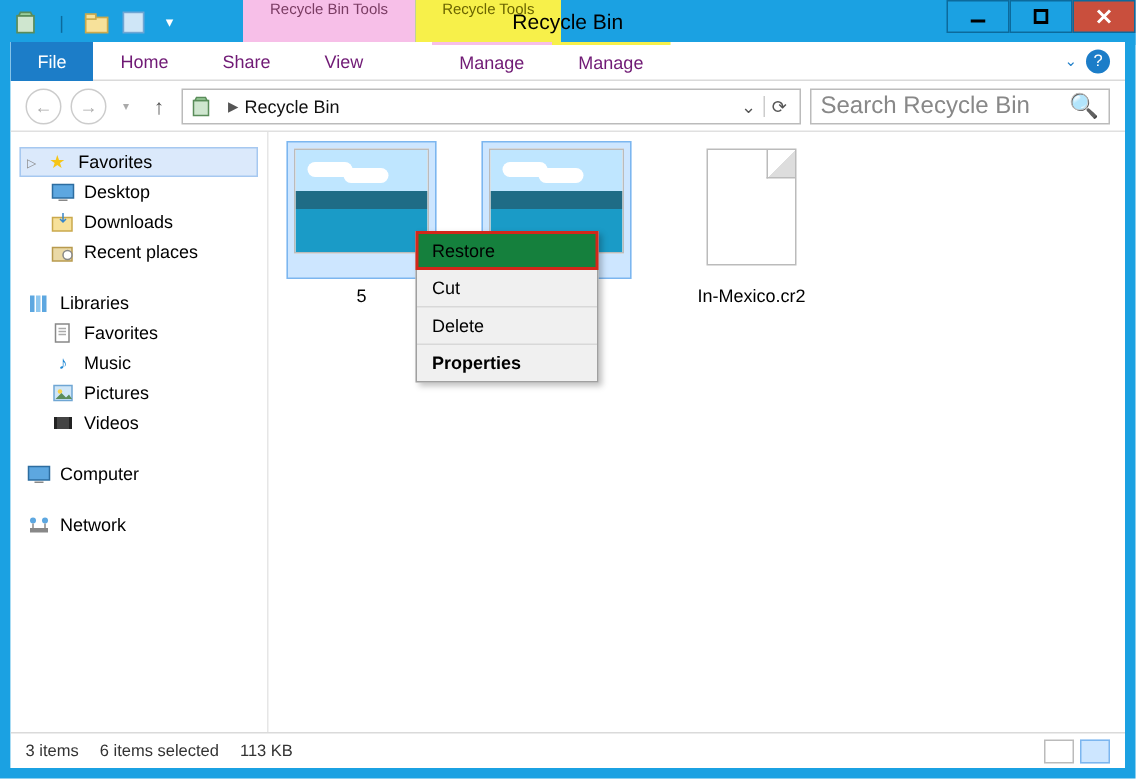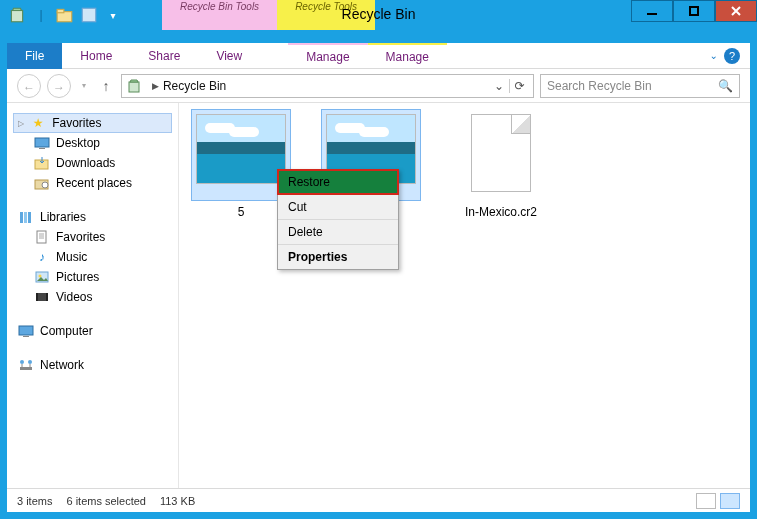--- a/index.html
+++ b/index.html
@@ -5,21 +5,21 @@
   * { box-sizing: border-box; margin: 0; padding: 0; font-family: "Segoe UI", Tahoma, sans-serif; }
   body { width: 757px; height: 519px; background: #1ba1e2; overflow: hidden; position: relative; }
   .window { position: absolute; inset: 0; display: flex; flex-direction: column; }
 
   
   .titlebar { height: 30px; background: #1ba1e2; display: flex; align-items: center; position: relative; }
   .titlebar .ql { display: flex; gap: 6px; padding-left: 8px; align-items: center; }
   .titlebar .ql .qicon { width: 18px; height: 18px; display: inline-flex; align-items: center; justify-content: center; font-size: 12px; }
   .titlebar .ql .sep { color: #0c6a9c; }
   .titlebar .tools { display: flex; margin-left: 40px; height: 100%; }
-  .tooltab { height: 100%; display: flex; flex-direction: column; align-items: center; justify-content: flex-start; padding: 0 18px; font-style: italic; }
+  .tooltab { height: 100%; display: flex; flex-direction: column; align-items: center; justify-content: flex-start; padding: 0 18px; }
   .tooltab .tlabel { font-size: 10px; line-height: 12px; margin-top: 1px; }
   .tooltab.pink { background: #f7bfe8; color: #7a3c63; }
   .tooltab.yellow { background: #f7f04a; color: #6b6400; }
   .titlebar .title { position: absolute; left: 50%; transform: translateX(-50%); font-size: 14px; color: #000; width: 200px; text-align: center; top: 6px; }
   .winbtns { position: absolute; right: 0; top: 0; display: flex; }
   .winbtn { width: 42px; height: 22px; display: flex; align-items: center; justify-content: center; border: 1px solid #0c6a9c; background: #1ba1e2; }
   .winbtn.close { background: #c94f3d; color: #fff; }
   .winbtn svg { width: 10px; height: 10px; }
 
   
@@ -34,21 +34,21 @@
   .navbtn { width: 24px; height: 24px; border: 1px solid #ccc; border-radius: 50%; display: flex; align-items: center; justify-content: center; color: #aaa; font-size: 12px; }
   .navbtn.small { border: none; width: 14px; font-size: 8px; }
   .uparrow { font-size: 14px; color: #555; width: 18px; text-align: center; }
   .addressbar { flex: 1; height: 24px; border: 1px solid #bbb; display: flex; align-items: center; padding: 0 4px; background: #fff; }
   .addressbar .loc-icon { width: 16px; height: 16px; margin-right: 6px; }
   .addressbar .crumb { font-size: 12px; color: #111; }
   .addressbar .chev { margin: 0 4px; color: #555; font-size: 9px; }
   .addressbar .spacer { flex: 1; }
   .addressbar .ddbtn, .addressbar .refresh { width: 20px; text-align: center; color: #555; font-size: 12px; }
   .addressbar .refresh { border-left: 1px solid #ccc; }
-  .searchbox { width: 200px; height: 24px; border: 1px solid #bbb; display: flex; align-items: center; padding: 0 6px; color: #888; font-size: 12px; }
+  .searchbox { width: 200px; height: 24px; border: 1px solid #bbb; display: flex; align-items: center; padding: 0 6px; color: #888; font-size: 16px; }
   .searchbox .mag { margin-left: auto; color: #555; }
 
   
   .body { flex: 1; display: flex; background: #fff; overflow: hidden; }
   .navpane { width: 172px; border-right: 1px solid #e6e6e6; padding: 10px 6px; font-size: 12px; }
   .navgroup { margin-bottom: 14px; }
   .navhead, .navitem { height: 20px; display: flex; align-items: center; gap: 6px; padding-left: 4px; border: 1px solid transparent; }
   .navhead.sel { background: #dbe9fb; border: 1px solid #a6c8f0; }
   .navitem { padding-left: 20px; }
   .navicn { width: 16px; height: 16px; display: inline-flex; align-items: center; justify-content: center; font-size: 12px; }
@@ -135,21 +135,21 @@
           </svg>
         </div>
       <div class="winbtn close">
           <svg viewBox="0 0 10 10">
             <path d="M1 1l8 8M9 1l-8 8" stroke="#fff" stroke-width="2"></path>
           </svg>
         </div>
     </div>
   </div>
 
-  <div class="inner" style="top:43px;">
+  <div class="inner" style="top:28px;">
 
   <div class="ribbonstrip">
     <div class="filetab">File</div>
     <div class="rtab">Home</div>
     <div class="rtab">Share</div>
     <div class="rtab">View</div>
     <div class="rtab manage" style="margin-left:28px;border-top:2px solid #f7bfe8;">Manage</div>
     <div class="rtab manage" style="border-top:2px solid #f7f04a;">Manage</div>
     <div class="rbnright">
       <span style="font-size:10px;">⌄</span>

